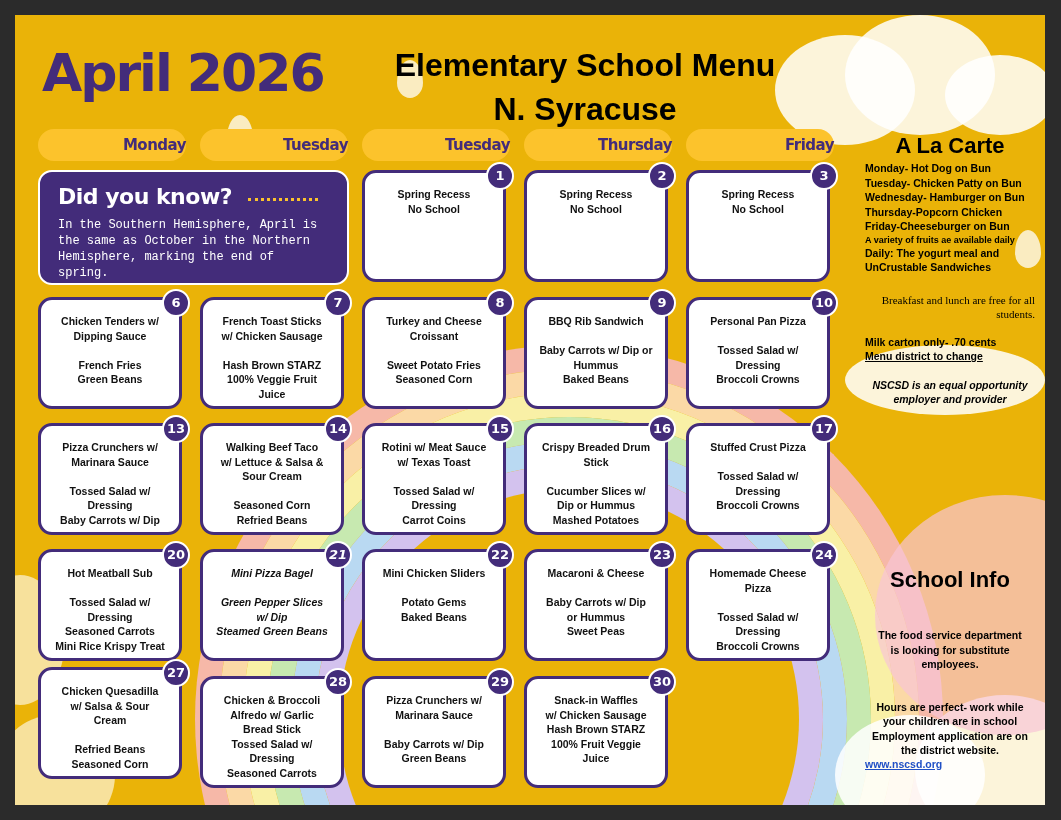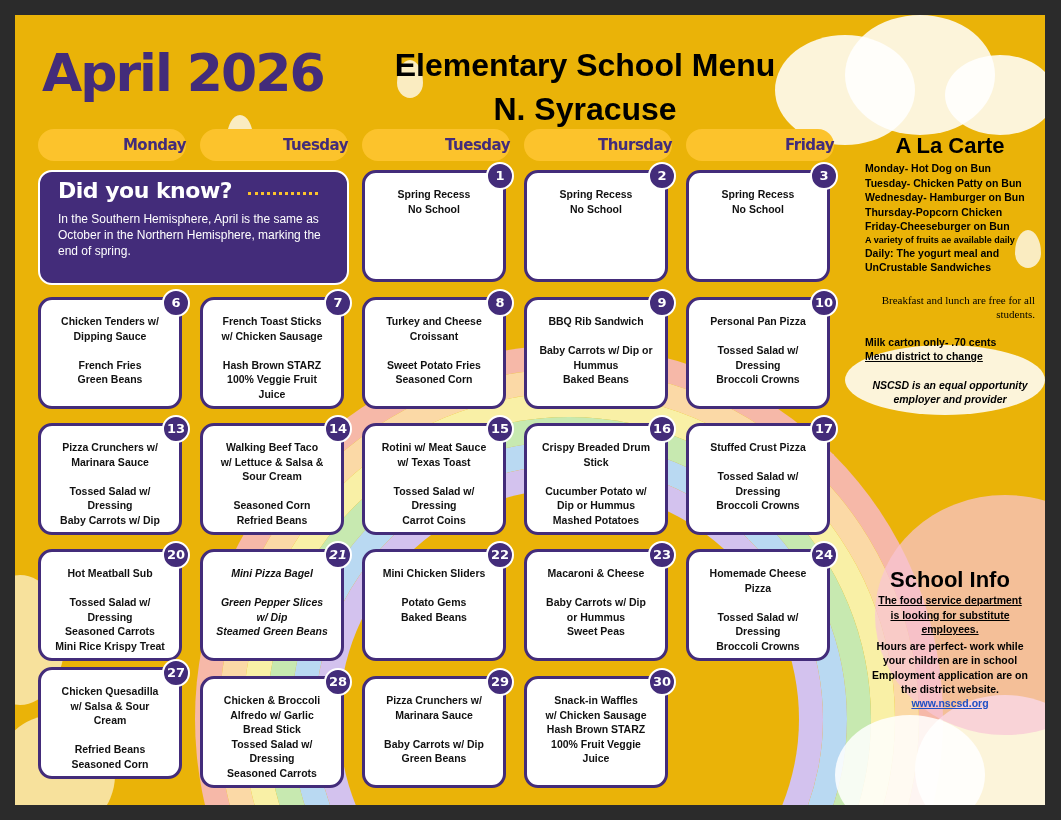--- a/index.html
+++ b/index.html
@@ -7,34 +7,34 @@
   .page { position:absolute; left:15px; top:15px; width:1030px; height:790px; background:#eab308; overflow:hidden; }
   .cloud { position:absolute; background:#ffffff; border-radius:50%; opacity:0.85; }
   .rainbow { position:absolute; border-radius:50%; border-style:solid; border-bottom-color:transparent !important; }
   .drop { position:absolute; width:26px; height:38px; background:rgba(255,255,255,0.75); border-radius:50% 50% 50% 50% / 60% 60% 40% 40%; }
   .month-title { position:absolute; left:27px; top:28px; font-family:"DejaVu Sans", sans-serif; font-weight:bold; font-size:52px; color:#432c7a; letter-spacing:-2px; }
   .main-title { position:absolute; left:330px; top:28px; width:480px; text-align:center; font-family:"Liberation Sans", sans-serif; font-weight:bold; font-size:32px; color:#000; line-height:44px; }
   .day-header { position:absolute; top:114px; height:32px; width:148px; border-radius:16px; background:#fcc32c; color:#432c7a; font-family:"DejaVu Sans", sans-serif; font-weight:bold; font-size:15px; text-align:right; line-height:32px; letter-spacing:-0.5px; }
   .cell { position:absolute; width:144px; height:112px; background:#ffffff; border:3px solid #432c7a; border-radius:14px; box-sizing:border-box; text-align:center; font-family:"Liberation Sans", sans-serif; font-weight:bold; font-size:10.5px; color:#111; padding:14px 6px 0 6px; line-height:14.5px; }
   .cell .line { display:block; min-height:14.5px; }
   .num { position:absolute; top:-11px; right:-11px; width:28px; height:28px; border-radius:50%; background:#432c7a; color:#fff; border:2px solid #fff; box-sizing:border-box; font-family:"DejaVu Sans", sans-serif; font-weight:bold; font-size:13px; line-height:24px; text-align:center; }
-  .dyk { position:absolute; left:23px; top:155px; width:311px; height:115px; background:#432c7a; border:2px solid #fff; border-radius:14px; box-sizing:border-box; color:#fff; padding:6px 18px; }
+  .dyk { position:absolute; left:23px; top:155px; width:311px; height:115px; background:#432c7a; border:2px solid #fff; border-radius:14px; box-sizing:border-box; color:#fff; padding:12px 18px; }
   .dyk-title { font-family:"DejaVu Sans", sans-serif; font-weight:bold; font-size:22px; letter-spacing:-0.5px; display:inline-block; }
   .dyk-dots { display:inline-block; width:70px; border-bottom:3px dotted #fcc32c; margin-left:12px; vertical-align:middle; }
-  .dyk-text { font-family:Liberation Sans, sans-serif; font-size:12px; line-height:16px; margin-top:8px; }
+  .dyk-text { font-family:Liberation Mono, monospace; font-size:12px; line-height:16px; margin-top:8px; }
   .side { position:absolute; left:850px; width:170px; font-family:"Liberation Sans", sans-serif; color:#000; }
   .side-head { font-weight:bold; font-size:22px; text-align:center; }
   .alc-item { font-weight:bold; font-size:10.5px; line-height:14.5px; }
   .alc-small { font-weight:bold; font-size:9px; line-height:12px; }
   .serif-note { font-family:"Liberation Serif", serif; font-size:11px; text-align:right; line-height:14px; }
   .bold-note { font-weight:bold; font-size:10.5px; line-height:14.5px; }
   .u { text-decoration:underline; }
   .italic-note { font-weight:bold; font-style:italic; font-size:10.5px; text-align:center; line-height:14.5px; }
   .info { font-weight:bold; font-size:10.5px; text-align:center; line-height:14.5px; }
-  .link { color:#1f4fc5; text-decoration:underline; font-weight:bold; font-size:10.5px; text-align:center; display:block; }
+  .link { color:#1f4fc5; text-decoration:underline; font-weight:bold; font-size:10.5px; text-align:left; display:block; }
 </style>
 </head>
 <body>
 
 <div class="page">
 
   <div class="rainbow" style="left:180px; top:330px; width:700px; height:700px; border-width:24px; border-color:#f6b8a8;"></div>
   <div class="rainbow" style="left:204px; top:354px; width:652px; height:652px; border-width:24px; border-color:#fbd9a6;"></div>
   <div class="rainbow" style="left:228px; top:378px; width:604px; height:604px; border-width:24px; border-color:#f9f0a6;"></div>
   <div class="rainbow" style="left:252px; top:402px; width:556px; height:556px; border-width:24px; border-color:#c7e9b0;"></div>
@@ -156,21 +156,21 @@
         <span class="line"></span>
         <span class="line">Tossed Salad w/</span>
         <span class="line">Dressing</span>
         <span class="line">Carrot Coins</span>
       </div>
       <div class="cell" style="left: 509px; top: 408px;">
         <div class="num">16</div>
         <span class="line">Crispy Breaded Drum</span>
         <span class="line">Stick</span>
         <span class="line"></span>
-        <span class="line">Cucumber Potato w/</span>
+        <span class="line">Cucumber Slices w/</span>
         <span class="line">Dip or Hummus</span>
         <span class="line">Mashed Potatoes</span>
       </div>
       <div class="cell" style="left: 671px; top: 408px;">
         <div class="num">17</div>
         <span class="line">Stuffed Crust Pizza</span>
         <span class="line"></span>
         <span class="line">Tossed Salad w/</span>
         <span class="line">Dressing</span>
         <span class="line">Broccoli Crowns</span>
@@ -264,17 +264,17 @@
       <div class="alc-item">Daily: The yogurt meal and UnCrustable Sandwiches</div>
     </div>
     <div class="serif-note" style="margin-top:18px;">Breakfast and lunch are free for all students.</div>
     <div class="bold-note" style="margin-top:14px;">Milk carton only- .70 cents</div>
     <div class="bold-note u">Menu district to change</div>
     <div class="italic-note" style="margin-top:14px;">NSCSD is an equal opportunity employer and provider</div>
   </div>
 
   <div class="side" style="top:552px;">
     <div class="side-head">School Info</div>
-    <div class="info" style="margin-top:0; padding:0 8px;text-decoration:underline;">The food service department is looking for substitute employees.</div>
-    <div class="info" style="margin-top:2px;">Hours are perfect- work while your children are in school Employment application are on the district website.</div>
+    <div class="info" style="margin-top:35px; padding:0 8px;">The food service department is looking for substitute employees.</div>
+    <div class="info" style="margin-top:28px;">Hours are perfect- work while your children are in school Employment application are on the district website.</div>
     <a class="link">www.nscsd.org</a>
   </div>
 </div>
 
 </body></html>

